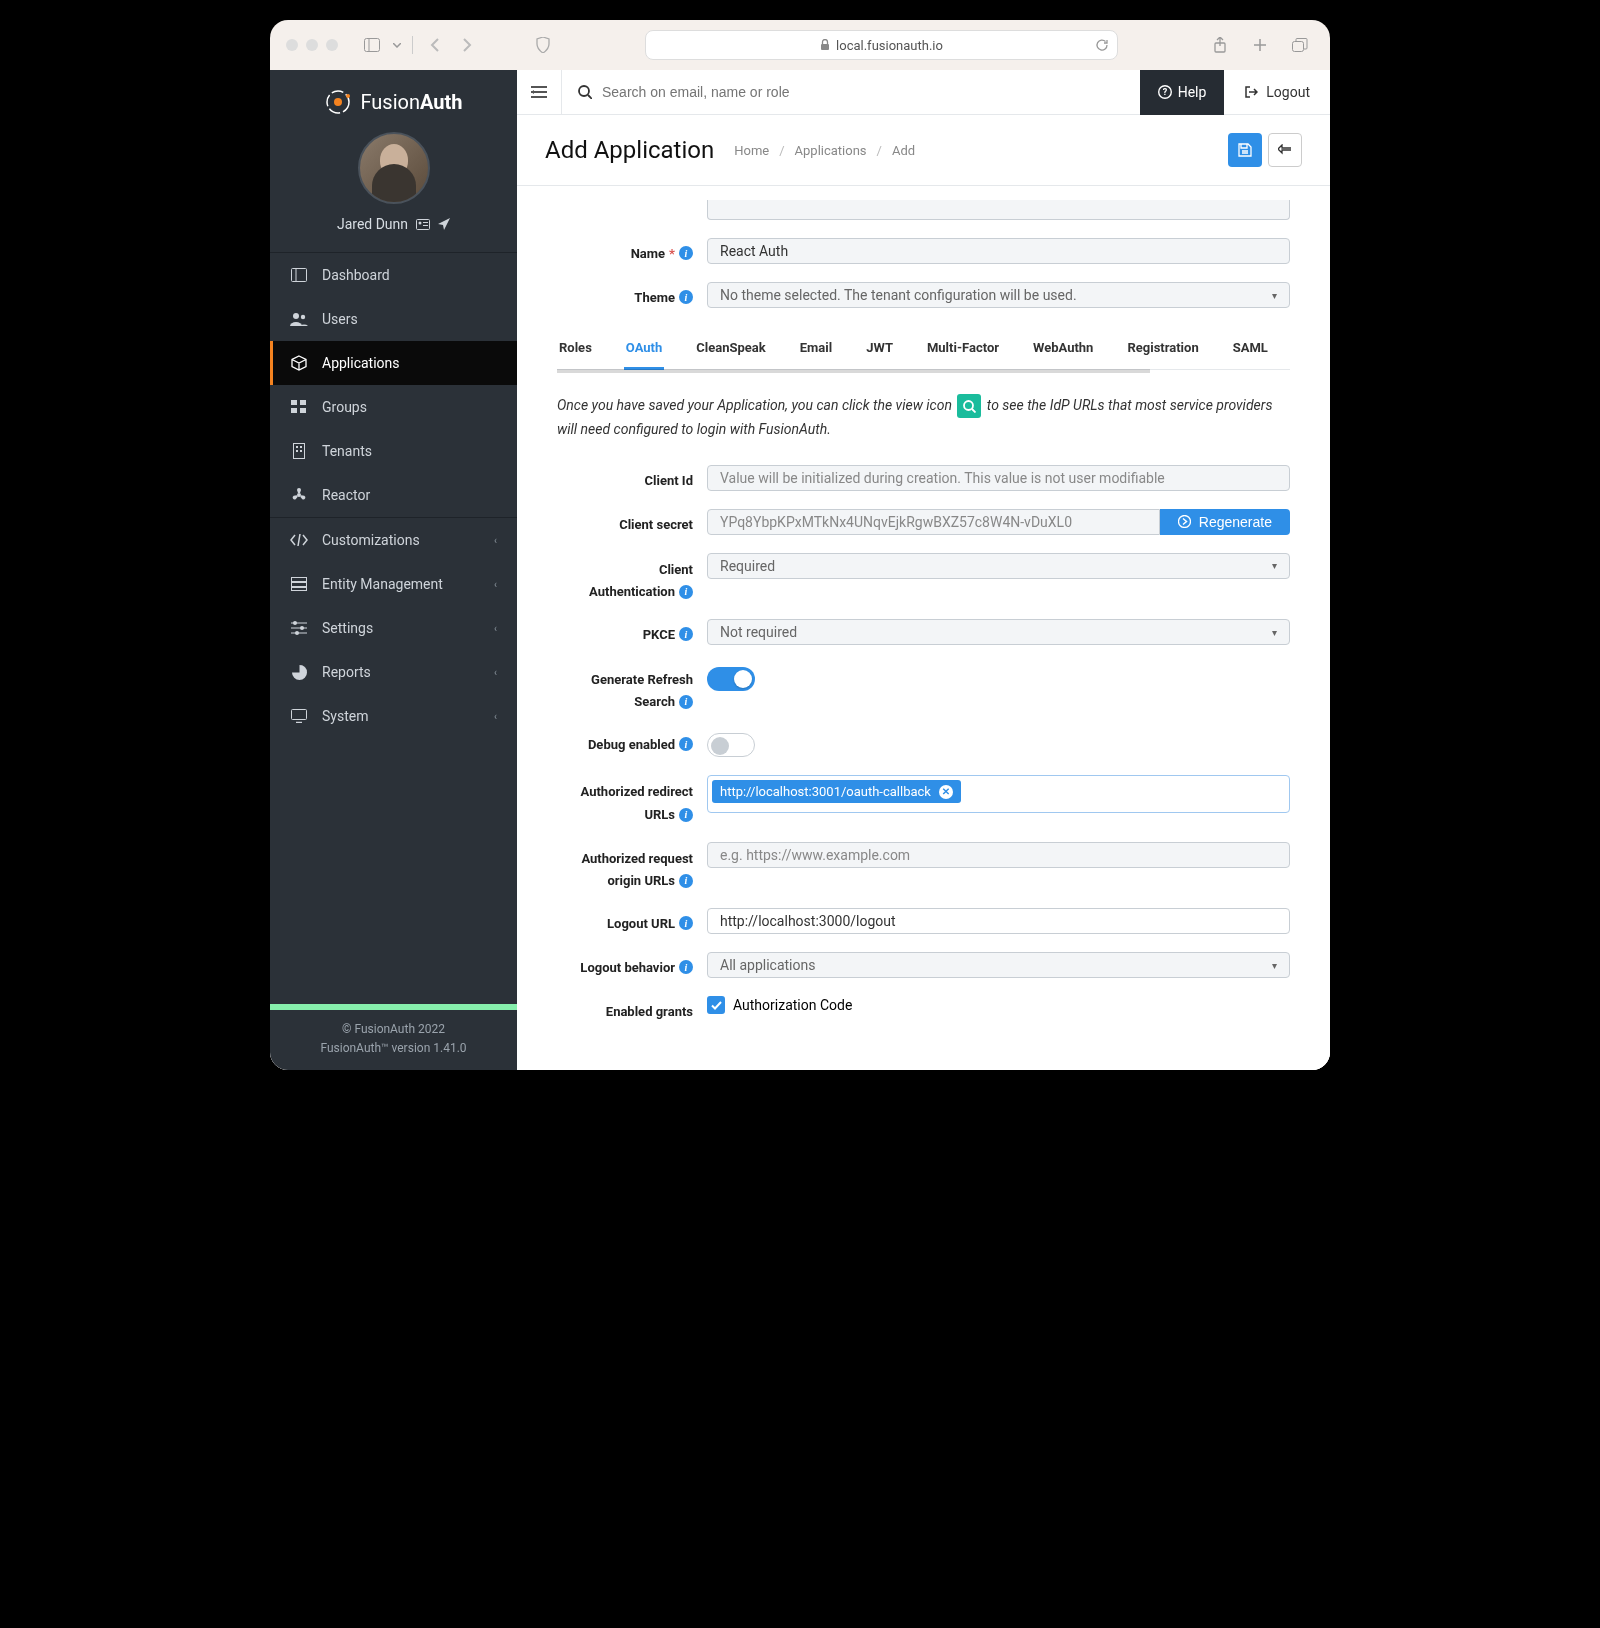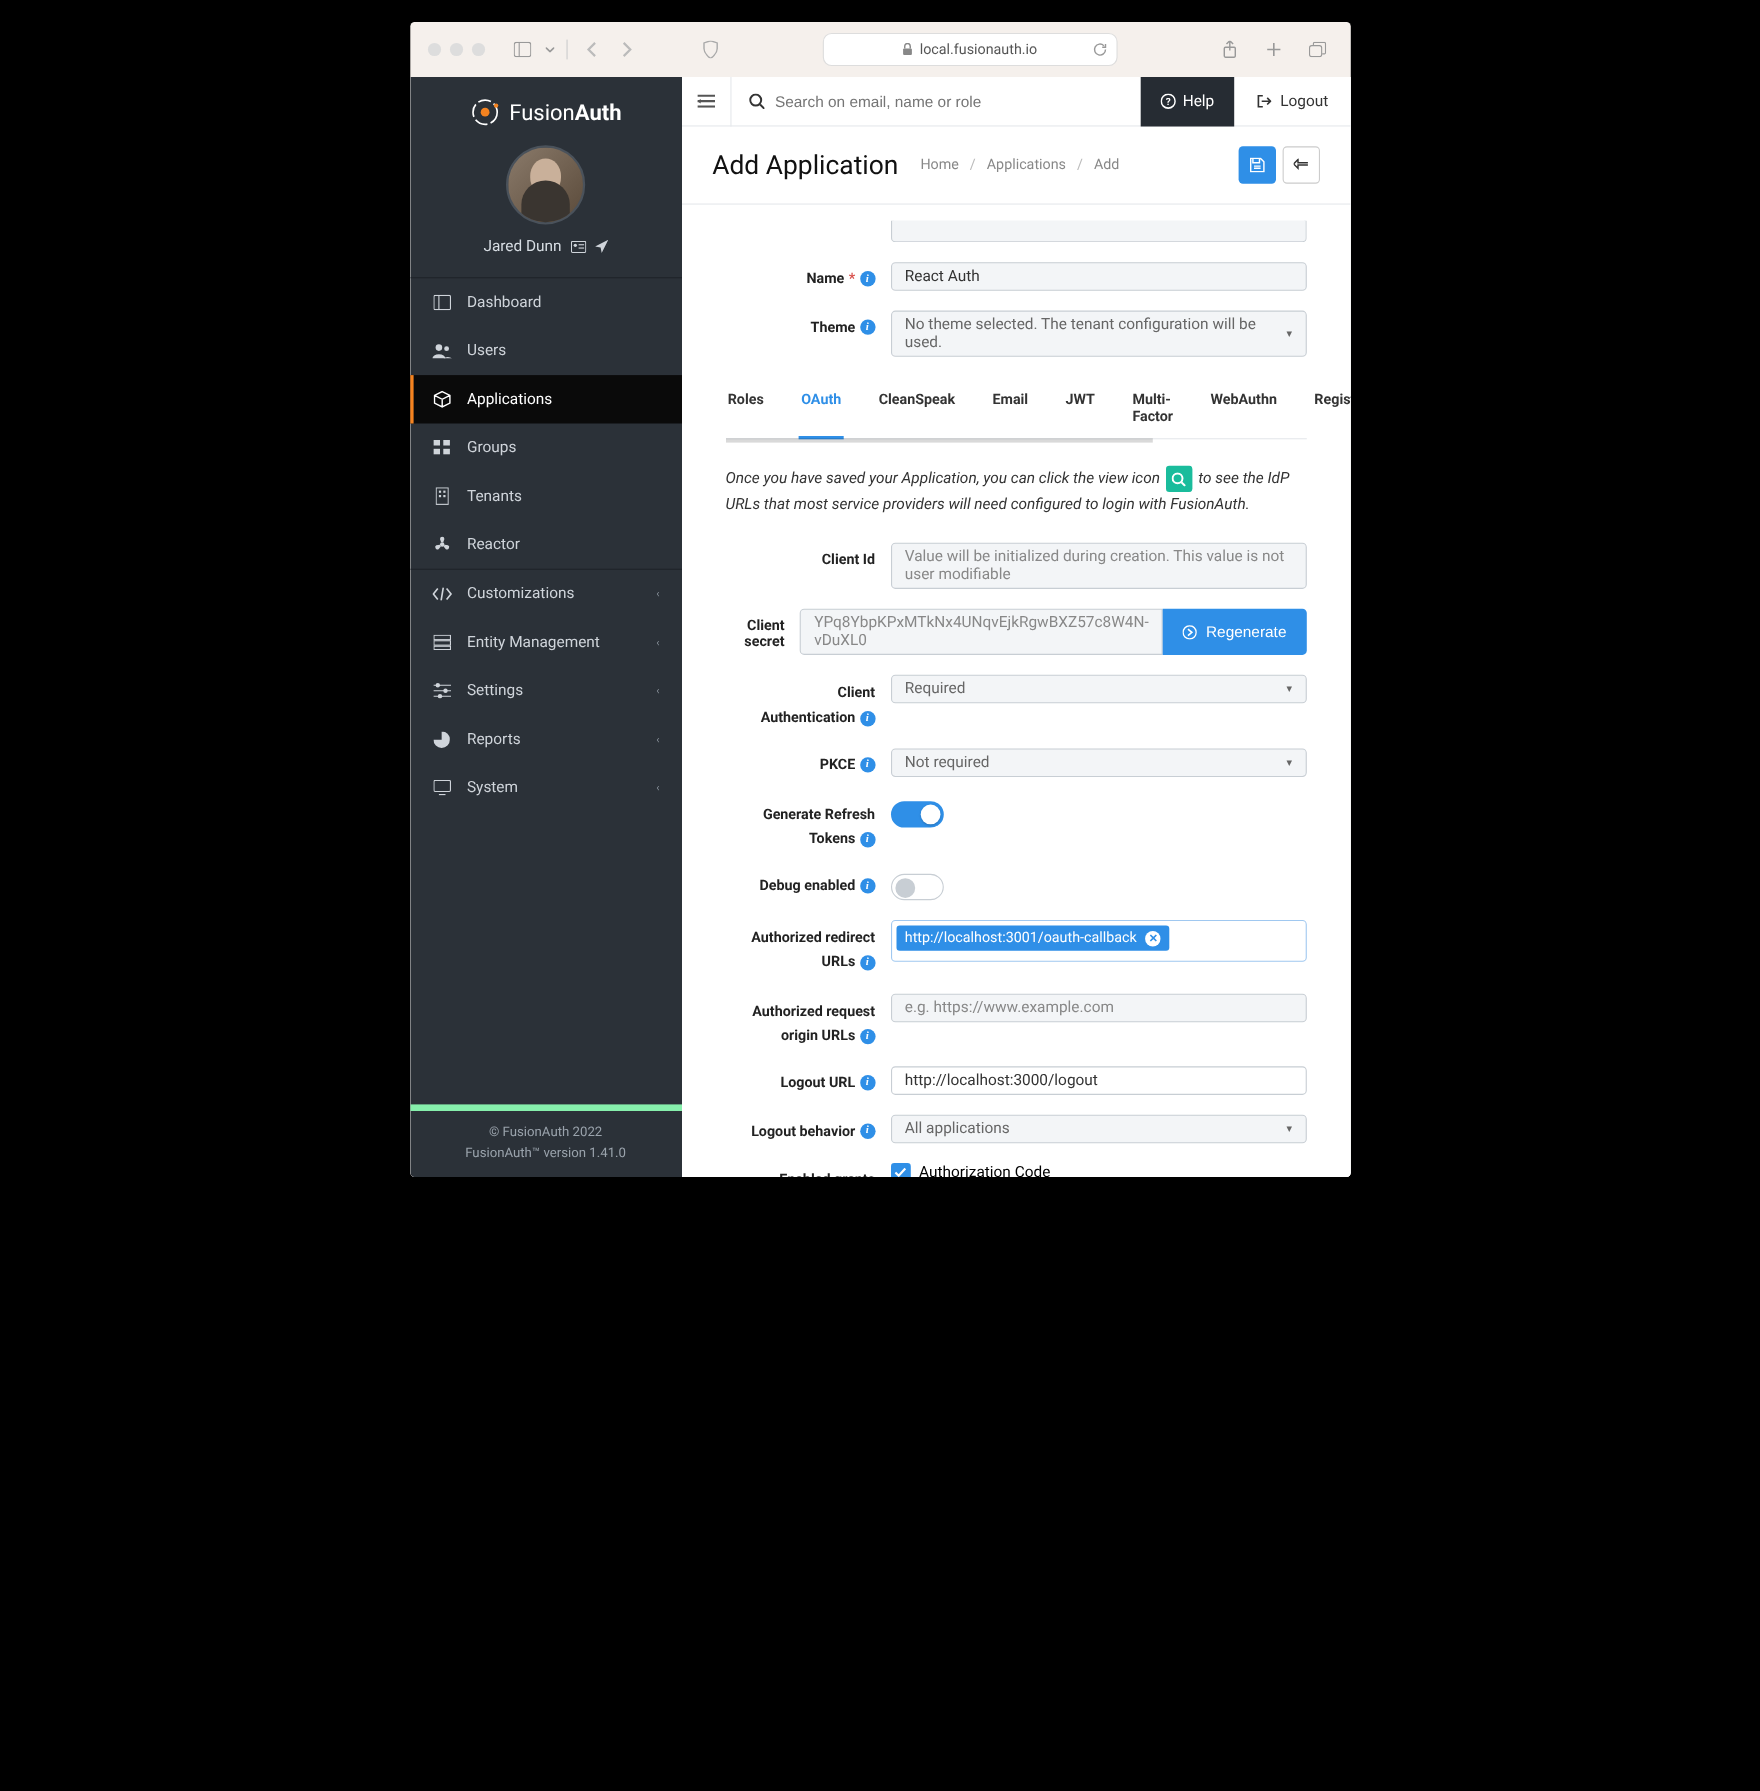--- a/index.html
+++ b/index.html
@@ -1,17 +1,17 @@
 <!DOCTYPE html>
 <html><head>
   <meta charset="utf-8">
   <style>
     * { margin: 0; padding: 0; box-sizing: border-box; }
     body { font-family: -apple-system, BlinkMacSystemFont, "Segoe UI", Roboto, Helvetica, Arial, sans-serif; background: #000; padding: 20px; font-size: 14px; }
-    .window { background: #f5f0ec; border-radius: 4px; overflow: hidden; width: 855px; margin: 0 auto; box-shadow: 0 20px 60px rgba(0,0,0,0.5); }
+    .window { background: #f5f0ec; border-radius: 18px; overflow: hidden; width: 1060px; margin: 0 auto; box-shadow: 0 20px 60px rgba(0,0,0,0.5); }
     .titlebar { height: 50px; display: flex; align-items: center; padding: 0 16px; gap: 8px; }
     .traffic-lights { display: flex; gap: 8px; }
     .traffic-light { width: 12px; height: 12px; border-radius: 50%; background: #ddd; }
     .tb-btn { width: 28px; height: 28px; display: flex; align-items: center; justify-content: center; color: #999; border-radius: 6px; }
     .tb-sep { width: 1px; height: 18px; background: #ccc; margin: 0 4px; }
     .tb-group { display: flex; align-items: center; gap: 4px; margin-left: 12px; }
     .url-bar { flex: 1; margin: 0 80px; background: #fff; border: 1px solid #ddd; border-radius: 8px; height: 30px; display: flex; align-items: center; justify-content: center; gap: 6px; color: #555; font-size: 13px; position: relative; }
     .url-bar .refresh { position: absolute; right: 8px; color: #999; }
     .tb-right { display: flex; gap: 12px; margin-left: auto; }
     .app-body { display: flex; height: 1000px; background: #fff; }
@@ -463,21 +463,21 @@
                 <span style="color:#666;">Not required</span>
                 <span class="chev-down" data-name="chevron-down-icon">▾</span>
               </div>
             </div>
         </div>
 
         <div class="form-row">
           <div class="form-label" data-name="refresh-tokens-label" style="line-height:1.4; flex-direction:column; align-items:flex-end;">
               <span>Generate Refresh</span>
               <span style="display:flex; gap:4px; align-items:center;">
-                <span>Tokens</span> 
+                <span>Search</span> 
                 <span class="info-icon" data-name="info-icon">i</span>
               </span>
             </div>
           <div class="form-control" style="padding-top:4px;">
               <div class="toggle on" data-name="refresh-tokens-toggle">
                 <div class="knob"></div>
               </div>
             </div>
         </div>
 

